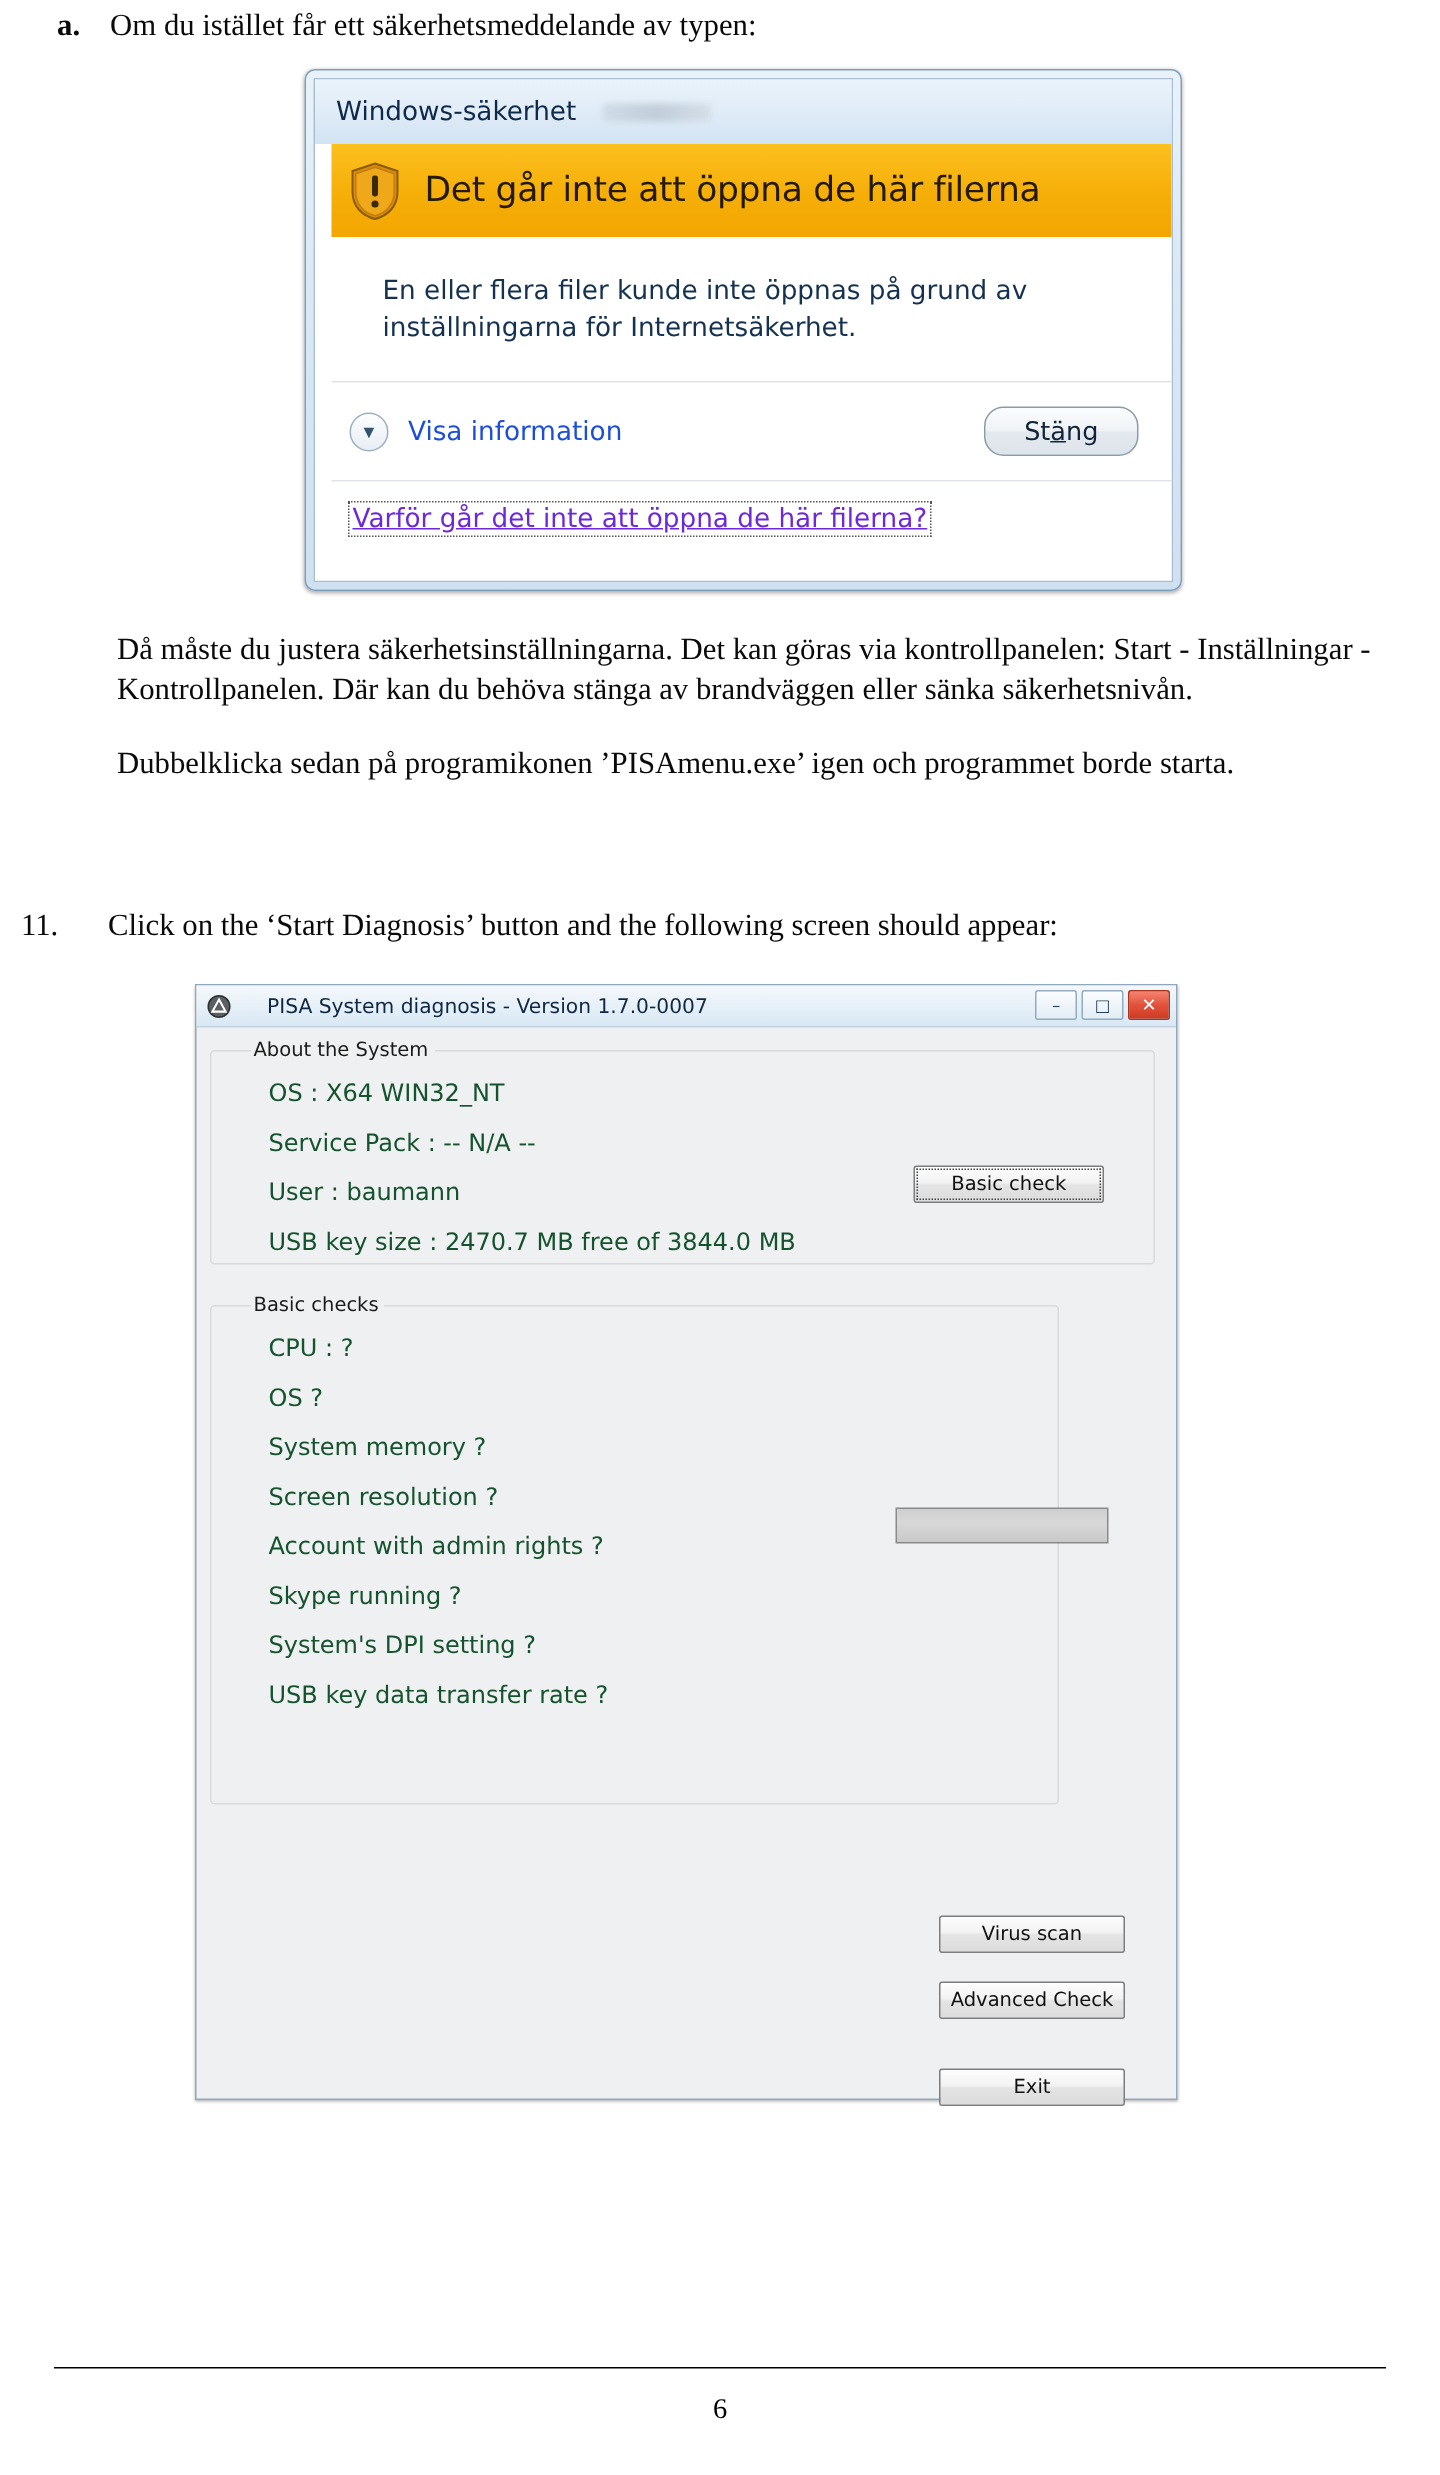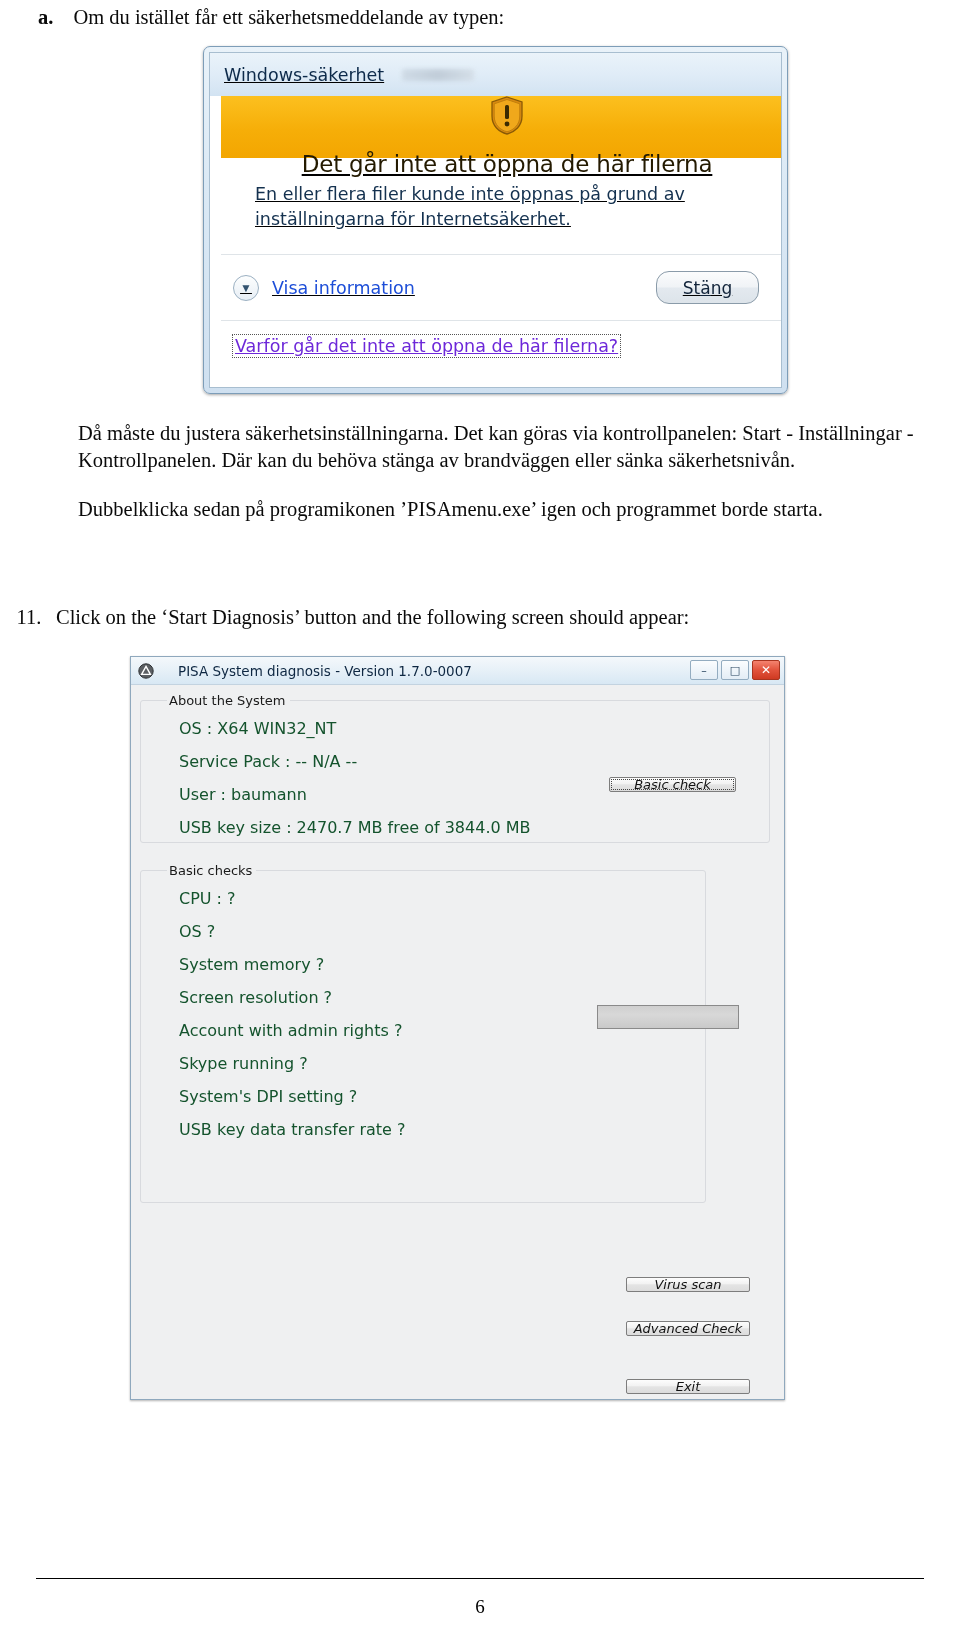--- a/index.html
+++ b/index.html
@@ -22,21 +22,21 @@
   }
   .item-a .marker { font-weight:700; }
 
   .para-block {
     position:absolute; left:78px; top:420px; width:850px;
   }
   .para-block p { margin:0 0 22px 0; }
 
   .item-11 {
     position:absolute; left:14px; top:604px; width:920px;
-    display:flex; gap:12px; align-items:flex-start;text-align:center;
+    display:flex; gap:28px; align-items:flex-start;
   }
   .item-11 .marker { min-width:30px; }
 
   .page-num {
     position:absolute; left:0; top:1596px; width:960px;
     text-align:center; font-size:19px; font-family:"Liberation Serif", serif;
   }
   .footer-rule {
     position:absolute; left:36px; top:1578px; width:888px; height:1px; background:#000;
   }
@@ -47,21 +47,21 @@
     border:1px solid #7d9db8;
     border-radius:7px;
     background:linear-gradient(to bottom,#e9f2f9 0%,#dbe9f5 40%,#cfe0f0 100%);
     padding:5px;
     box-shadow:0 1px 3px rgba(0,0,0,.35);
   }
   .winsec-inner {
     width:100%; height:100%;
     border:1px solid #a8bed0;
     background:#fff;
-    display:flex; flex-direction:column;text-decoration:underline;
+    display:flex; flex-direction:column;
   }
   .winsec-title {
     height:43px; flex:0 0 43px;
     background:linear-gradient(to bottom,#eaf3fa 0%,#e0ecf7 50%,#d2e3f2 100%);
     display:flex; align-items:center;
     padding-left:14px;
     font-family:"DejaVu Sans", sans-serif;
     font-size:17.5px; color:#0d2a4a;
     position:relative;
   }
@@ -72,21 +72,20 @@
   }
   .winsec-body { flex:1; display:flex; flex-direction:column; background:#fff; padding:0 0 0 11px; }
 
   .winsec-banner {
     margin:0 0 0 0;
     height:62px;
     background:linear-gradient(to bottom,#fcc01f 0%,#f6ae08 55%,#f3a601 100%);
     display:flex; align-items:center; gap:16px;
     padding-left:12px;
     border-right:0;
-    flex-direction:column;
   }
   .shield {
     width:34px; height:39px; flex:0 0 34px; position:relative;
   }
   .shield svg { display:block; }
   .banner-text {
     font-family:"DejaVu Sans", sans-serif;
     font-size:23px; color:#241a00; letter-spacing:-.2px;
   }
 
@@ -174,22 +173,21 @@
 
   .basic-list { position:relative; }
 
   .btn-win {
     position:absolute;
     border:1px solid #7d7d7d; border-radius:2px;
     background:linear-gradient(to bottom,#fdfdfd 0%,#f2f2f2 45%,#e4e4e4 52%,#dcdcdc 100%);
     font-family:"DejaVu Sans", sans-serif;
     font-size:13px; color:#111;
     display:flex; align-items:center; justify-content:center;
-    height:15px;
-    font-style:italic;
+    height:25px;
   }
   .btn-basic-check { left:478px; top:92px; width:127px; outline:1px dotted #444; outline-offset:-3px; }
 
   .progress-box {
     position:absolute; left:466px; top:320px; width:142px; height:24px;
     border:1px solid #8a8a8a;
     background:linear-gradient(to bottom,#cfcfcf,#d8d8d8 40%,#c9c9c9);
   }
 
   .btn-virus  { left:495px; top:592px; width:124px; }

